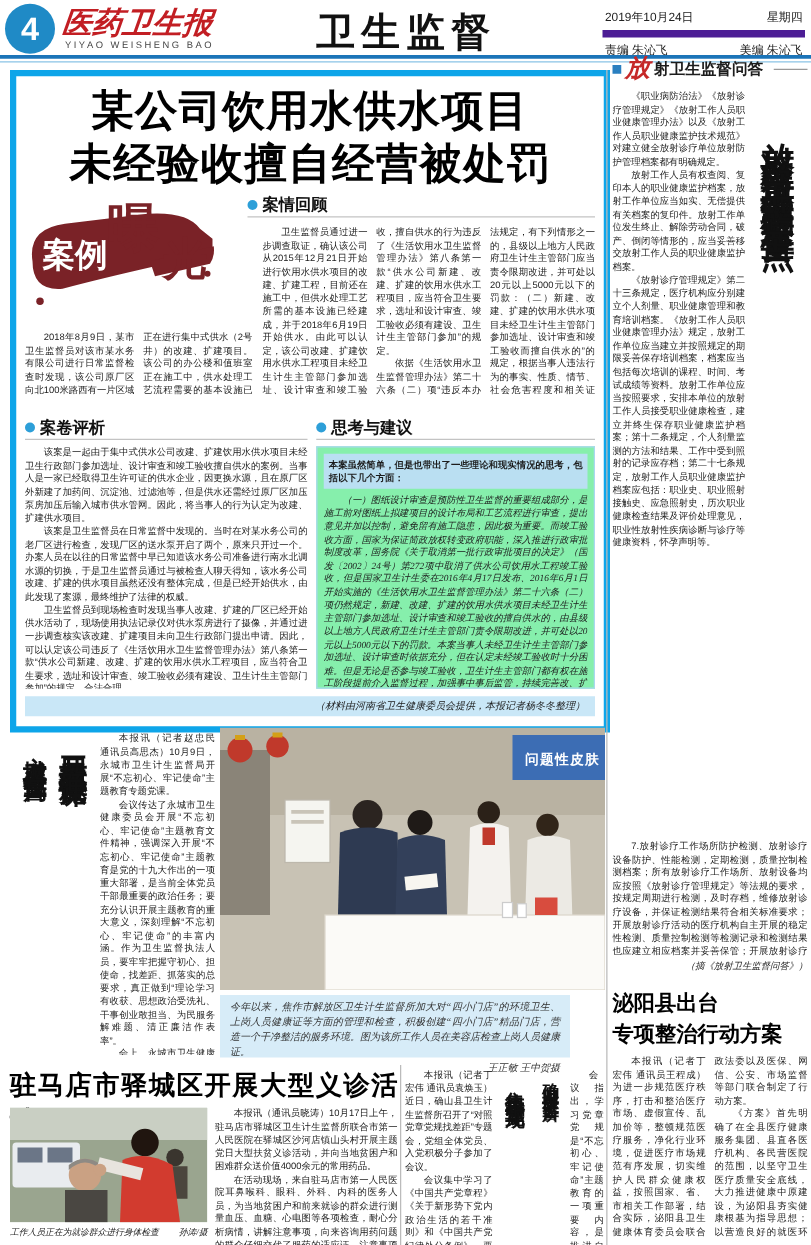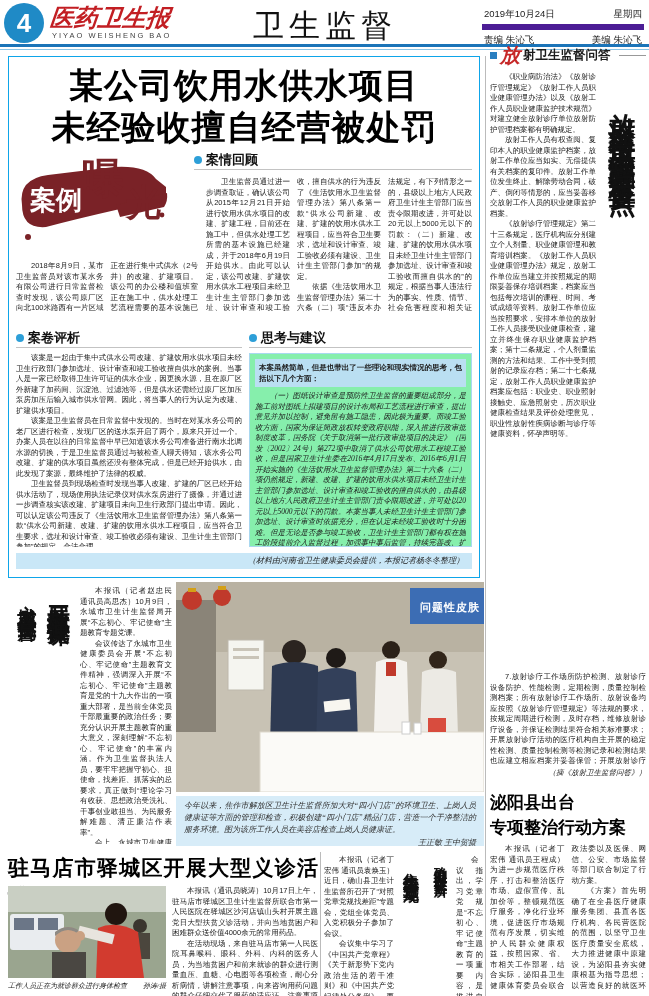--- a/index.html
+++ b/index.html
@@ -6,30 +6,30 @@
   #page{position:relative;width:649px;height:996px;background:#fff;overflow:hidden;
         font-family:"Liberation Sans",sans-serif;color:#1c1c1c;}
   .abs{position:absolute;}
 
   
   .page-circle{left:4px;top:3px;width:40px;height:40px;border-radius:50%;background:#1f8ac6;
     color:#fff;font-weight:bold;font-size:26px;text-align:center;line-height:40px;}
   .masthead{left:50px;top:2px;font-family:"Liberation Serif",serif;font-style:italic;
     font-weight:bold;font-size:24px;color:#c21e23;transform:skewX(-6deg);}
   .pinyin{left:52px;top:31px;font-size:7.5px;letter-spacing:2px;color:#444;}
-  .section-title{left:200px;top:5px;width:250px;text-align:center;font-size:31px;font-weight:normal;
+  .section-title{left:200px;top:5px;width:250px;text-align:center;font-size:31px;font-weight:bold;
     letter-spacing:5px;color:#111;}
   .header-right{left:482px;top:7px;width:162px;font-size:9.5px;color:#222;}
   .header-right .row{display:flex;justify-content:space-between;padding:1px 2px;}
   .header-right .row1{border-bottom:6px solid #4c1d95;padding-bottom:3px;margin-bottom:3px;}
   .blue-line{left:0;top:44px;width:649px;height:3px;background:#1b74b8;}
   .blue-line2{left:0;top:49px;width:649px;height:1px;background:#8ac4e6;}
 
   
-  .main-box{left:8px;top:56px;width:470px;height:520px;border:1px solid #0ea5e9;background:#fff;}
+  .main-box{left:8px;top:56px;width:470px;height:520px;border:5px solid #0ea5e9;background:#fff;}
   .headline{left:0;top:8px;width:470px;text-align:center;font-family:"Liberation Serif",serif;
     font-weight:900;font-size:34px;line-height:41px;letter-spacing:1px;color:#000;}
   .sec-head{display:flex;align-items:center;font-size:13px;font-weight:bold;color:#111;gap:4px;}
   .sec-dot{width:8px;height:8px;border-radius:50%;background:#2d9fd8;flex:0 0 auto;}
   .sec-rule{height:1px;background:#c3c3c3;}
 
   .body-text{font-size:7.5px;line-height:10.5px;text-align:justify;color:#1a1a1a;overflow:hidden;}
   .body-text p{margin:0;text-indent:2em;}
   .cols2{column-count:2;column-gap:7px;}
   .cols3{column-count:3;column-gap:7px;}
@@ -180,21 +180,21 @@
       <circle cx="262" cy="78" r="9" fill="#312519"></circle>
       <path d="M246,90 Q262,83 280,90 L282,155 L244,155 Z" fill="#eceae4"></path>
       <rect x="148" y="118" width="26" height="11" fill="#f8f6f0" transform="rotate(-6 161 123)"></rect>
       <rect x="84" y="150" width="224" height="60" fill="#fbfaf7" stroke="#ddd8cc"></rect>
       <rect x="252" y="136" width="18" height="14" fill="#d84c3e"></rect>
       <rect x="226" y="140" width="8" height="12" fill="#ffffff" stroke="#ccc"></rect>
       <rect x="238" y="141" width="7" height="11" fill="#ffffff" stroke="#ccc"></rect>
     </svg>
     <div class="sign-text" style="left:244px;top:18px;">问题性皮肤</div>
   </div>
-  <div class="abs caption-bar kai" style="left:176px;top:796px;width:308px;height:50px;">
+  <div class="abs caption-bar kai" style="left:176px;top:796px;width:280px;height:50px;">
     <span>今年以来，焦作市解放区卫生计生监督所加大对“四小门店”的环境卫生、上岗人员健康证等方面的管理和检查，积极创建“四小门店”精品门店，营造一个干净整洁的服务环境。图为该所工作人员在美容店检查上岗人员健康证。</span>
     <div class="caption-credit">王正敏 王中贺摄</div>
   </div>
 
   <div class="abs zmd-headline" style="left:8px;top:854px;width:310px;">驻马店市驿城区开展大型义诊活动</div>
   <div class="abs photo-frame" style="left:8px;top:886px;width:158px;height:92px;">
     <svg width="158" height="92" viewBox="0 0 158 92">
       <rect width="158" height="92" fill="#9aa58f"></rect>
       <rect x="0" y="0" width="158" height="26" fill="#c9cfc3"></rect>
       <rect x="2" y="28" width="54" height="36" rx="3" fill="#e9ecef"></rect>

